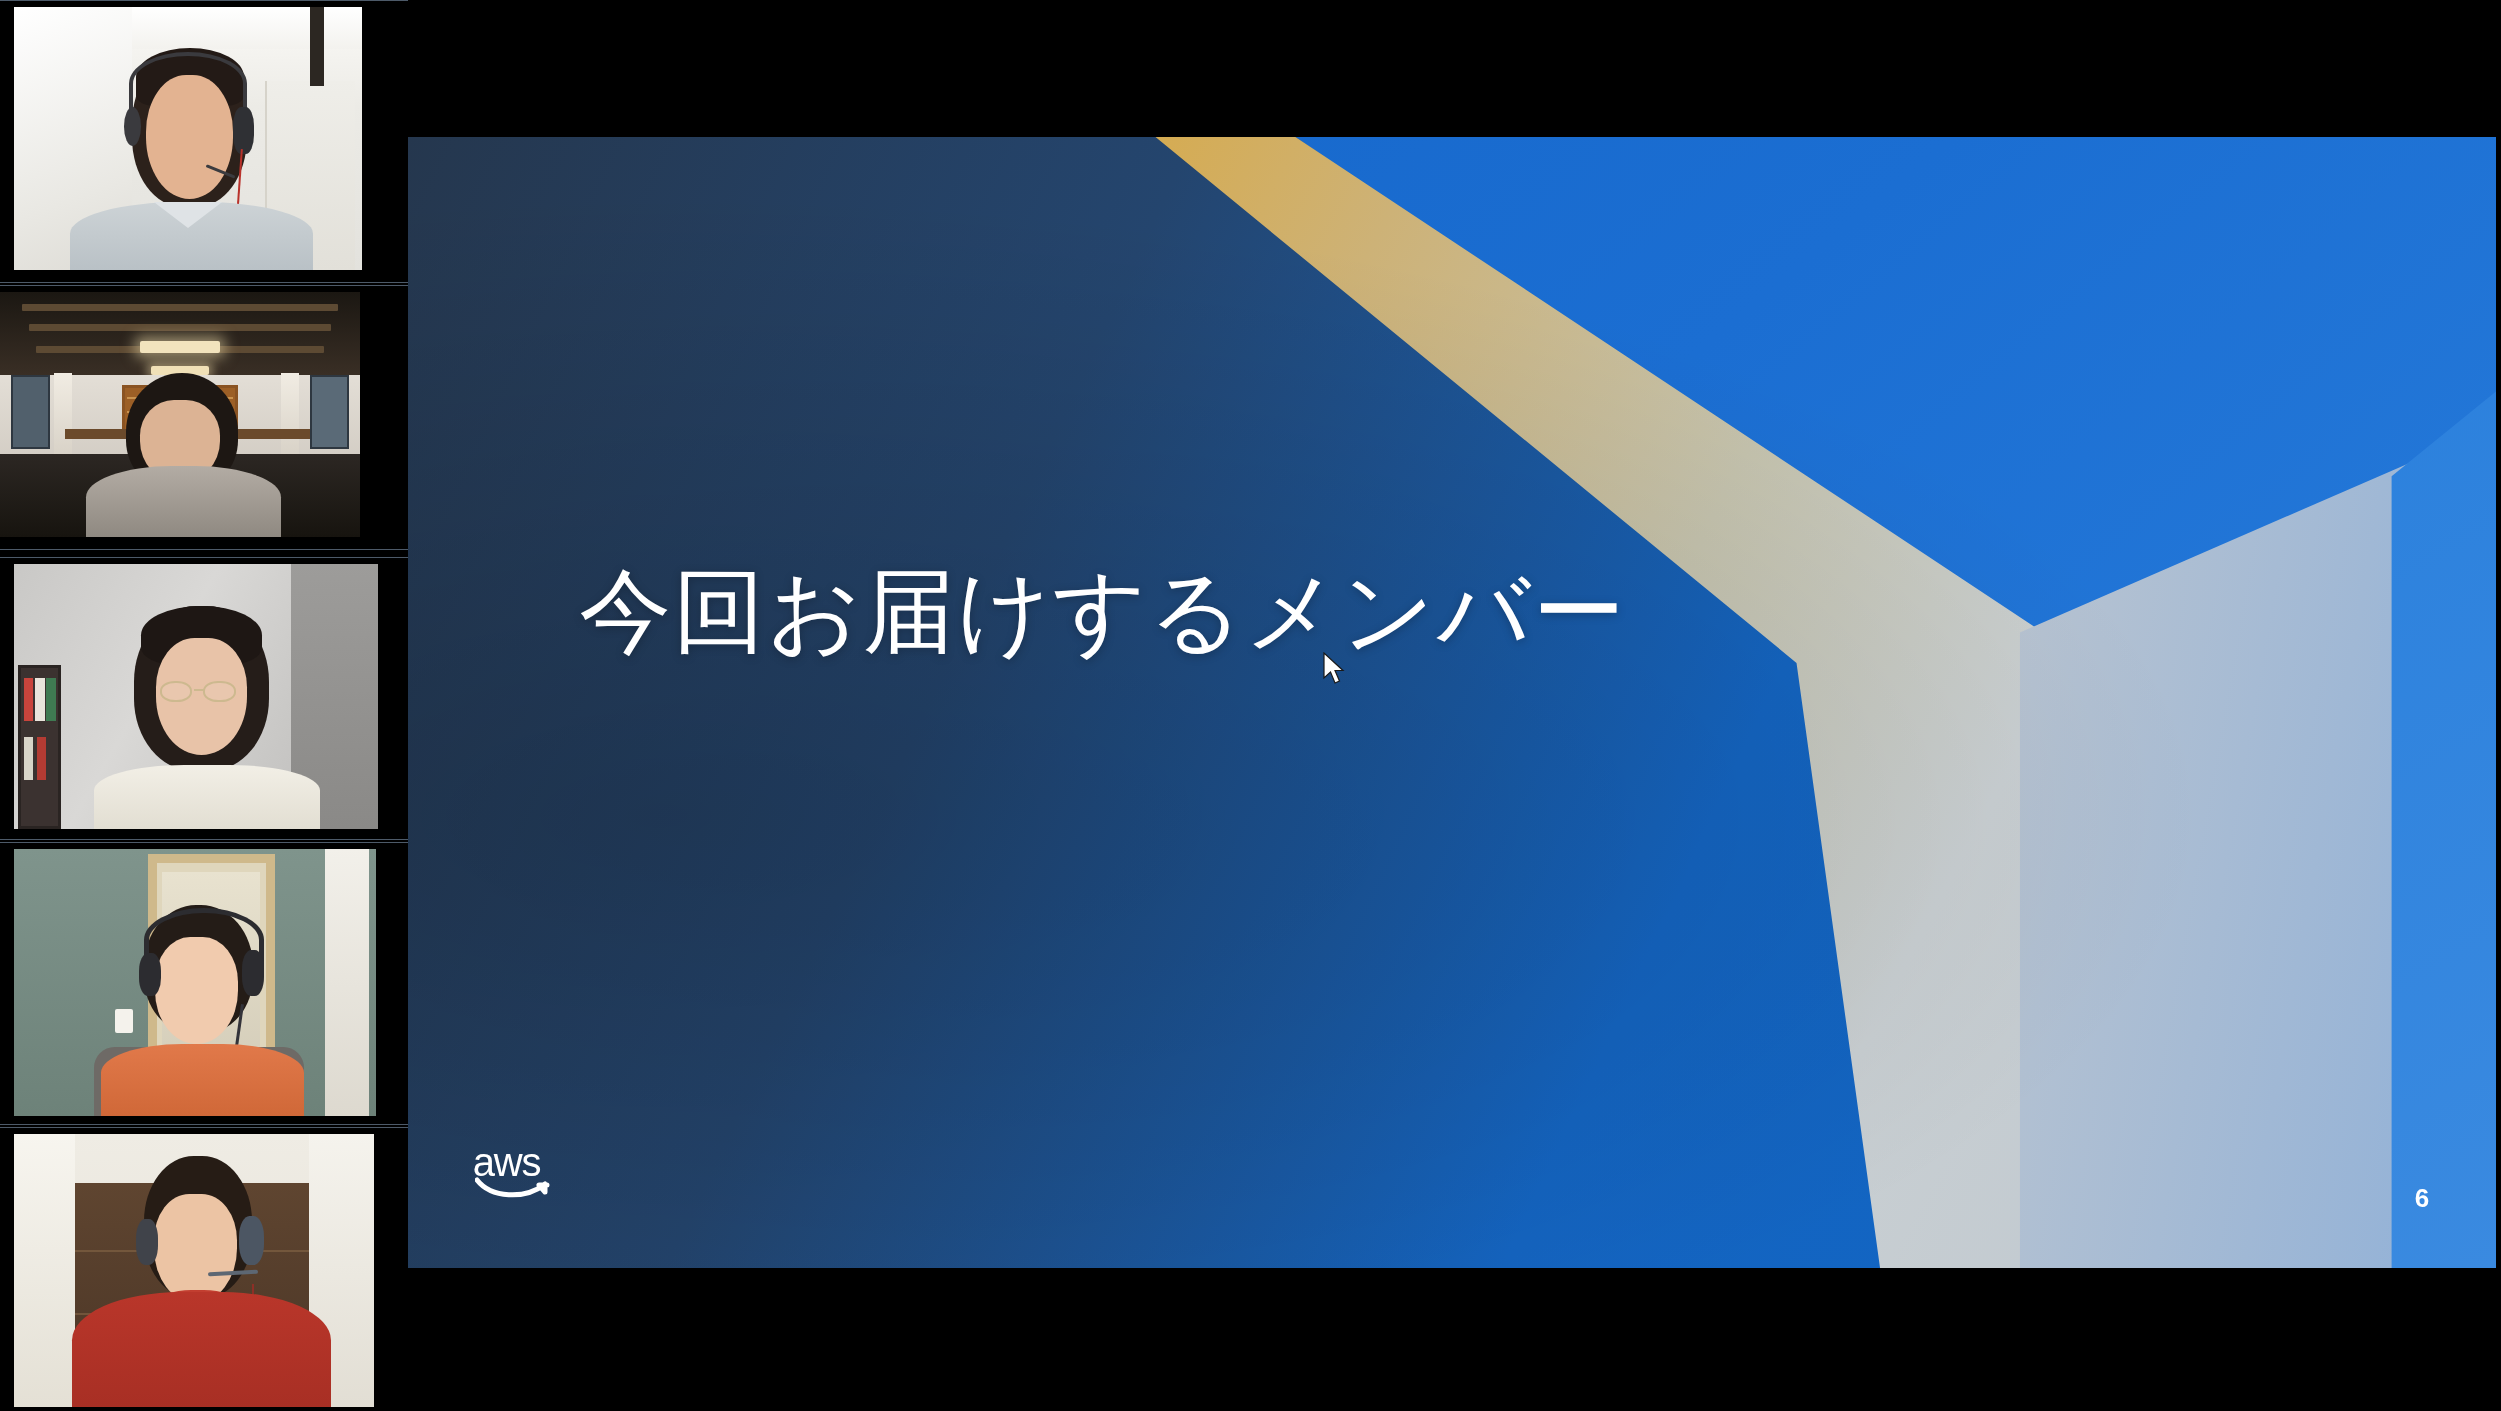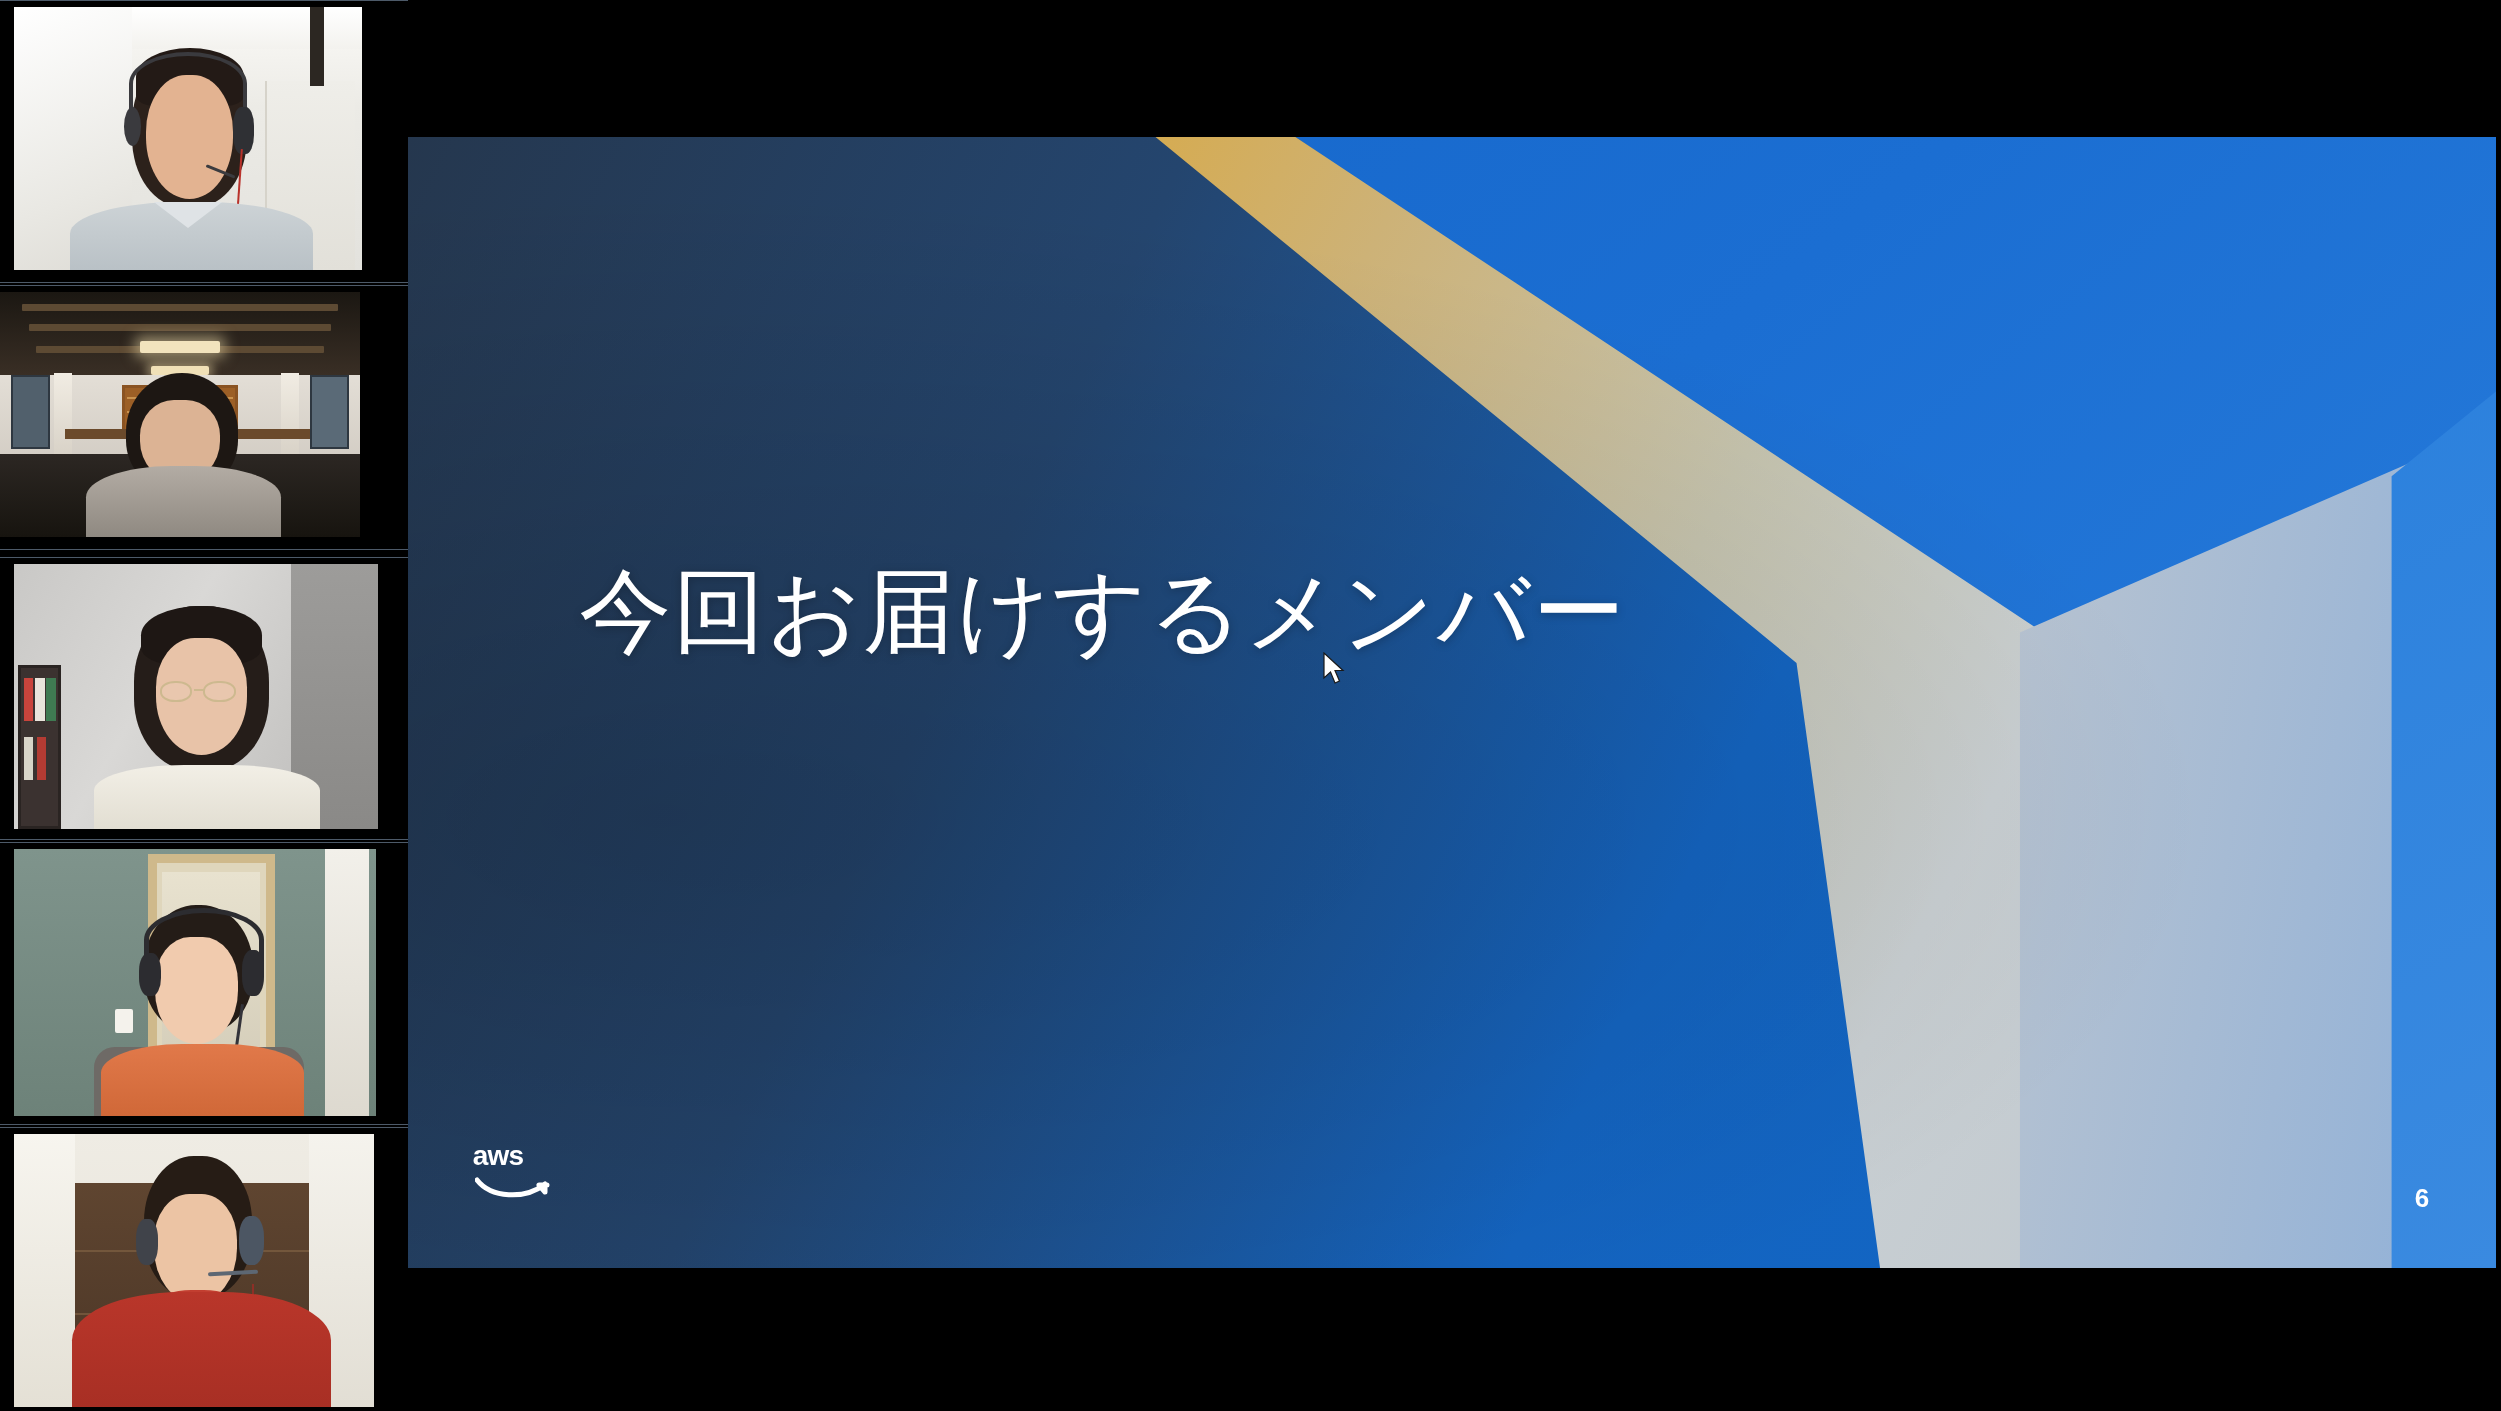--- a/index.html
+++ b/index.html
@@ -154,21 +154,21 @@
   #slide-title {
     position:absolute; left:8.2%; top:36.5%;
     color:#ffffff;
     font-size:92px; font-weight:400; letter-spacing:.02em;
     white-space:nowrap;
     text-shadow:0 2px 10px rgba(0,0,0,.25);
   }
 
   
   #aws-logo { position:absolute; left:3.1%; bottom:6.0%; width:84px; height:58px; }
-  #aws-logo .word { font-size:28px; font-weight:700; color:#fff; line-height:1; letter-spacing:-.03em; font-family:"Liberation Sans", sans-serif; }
+  #aws-logo .word { font-size:40px; font-weight:400; color:#fff; line-height:1; letter-spacing:-.03em; font-family:"Liberation Sans", sans-serif; }
   #aws-logo svg { position:absolute; left:2px; top:34px; }
 
   #copyright {
     position:absolute; left:0; right:0; bottom:5.0%;
     text-align:center; color:#d8dee8;
     font-size:17px; letter-spacing:.01em;
   }
   #slide-number {
     position:absolute; right:3.2%; bottom:4.8%;
     color:#ffffff; font-size:26px; font-weight:600;

